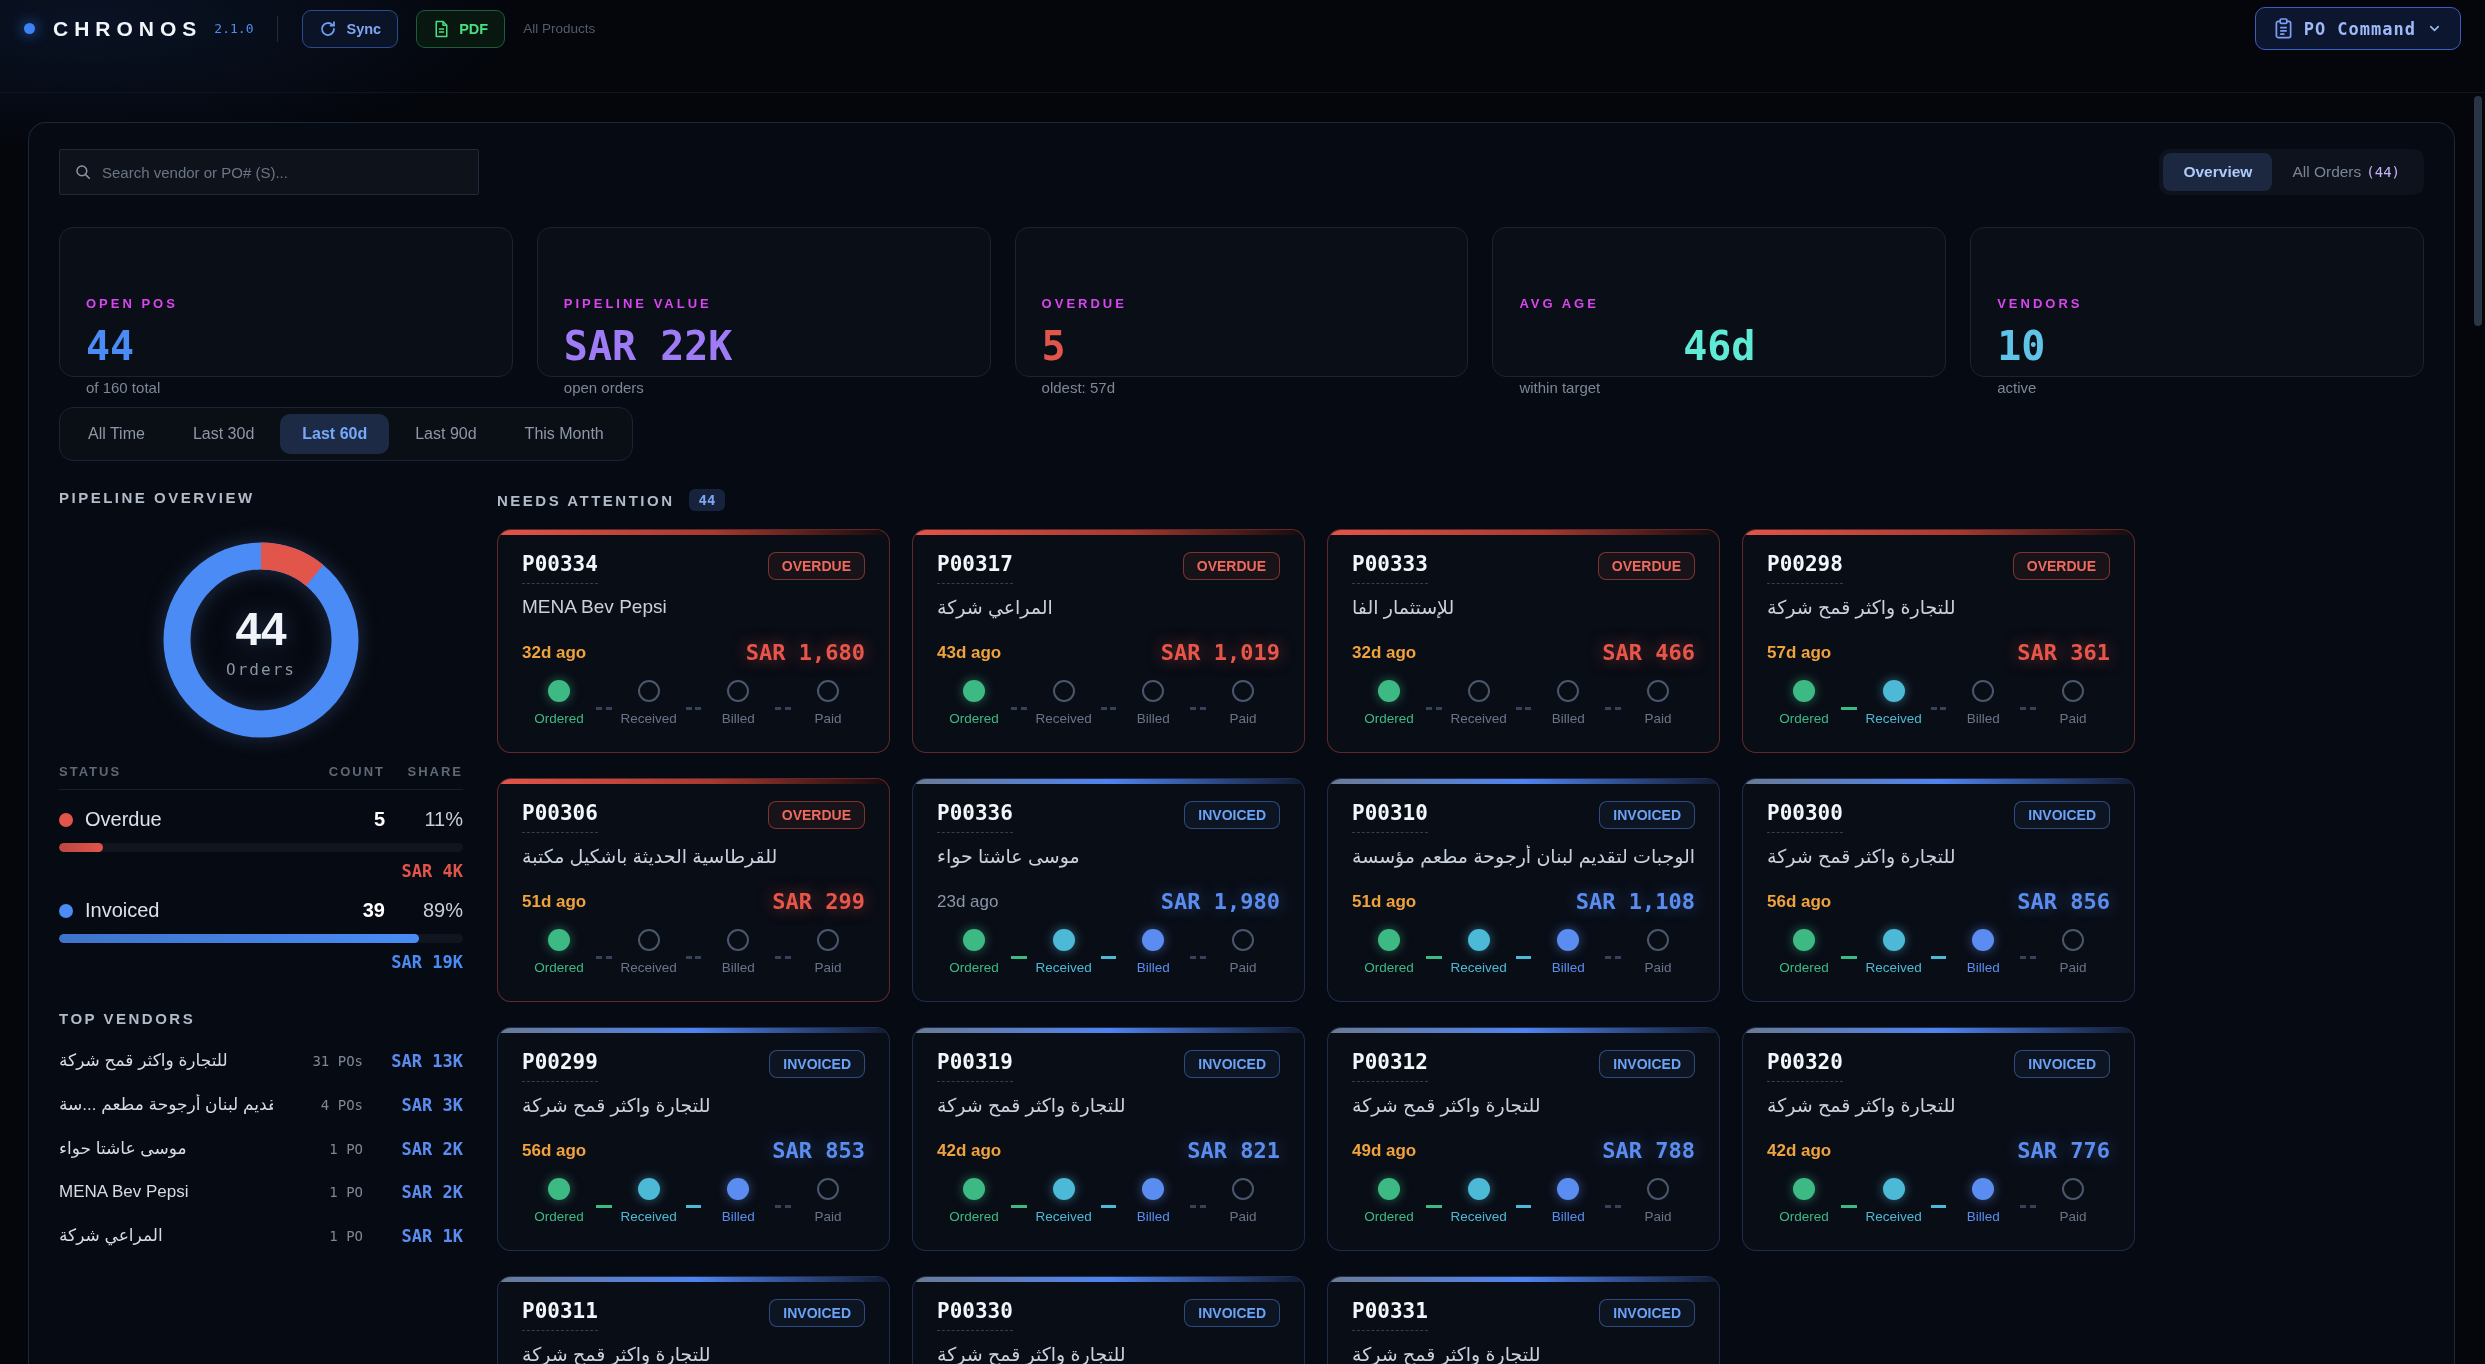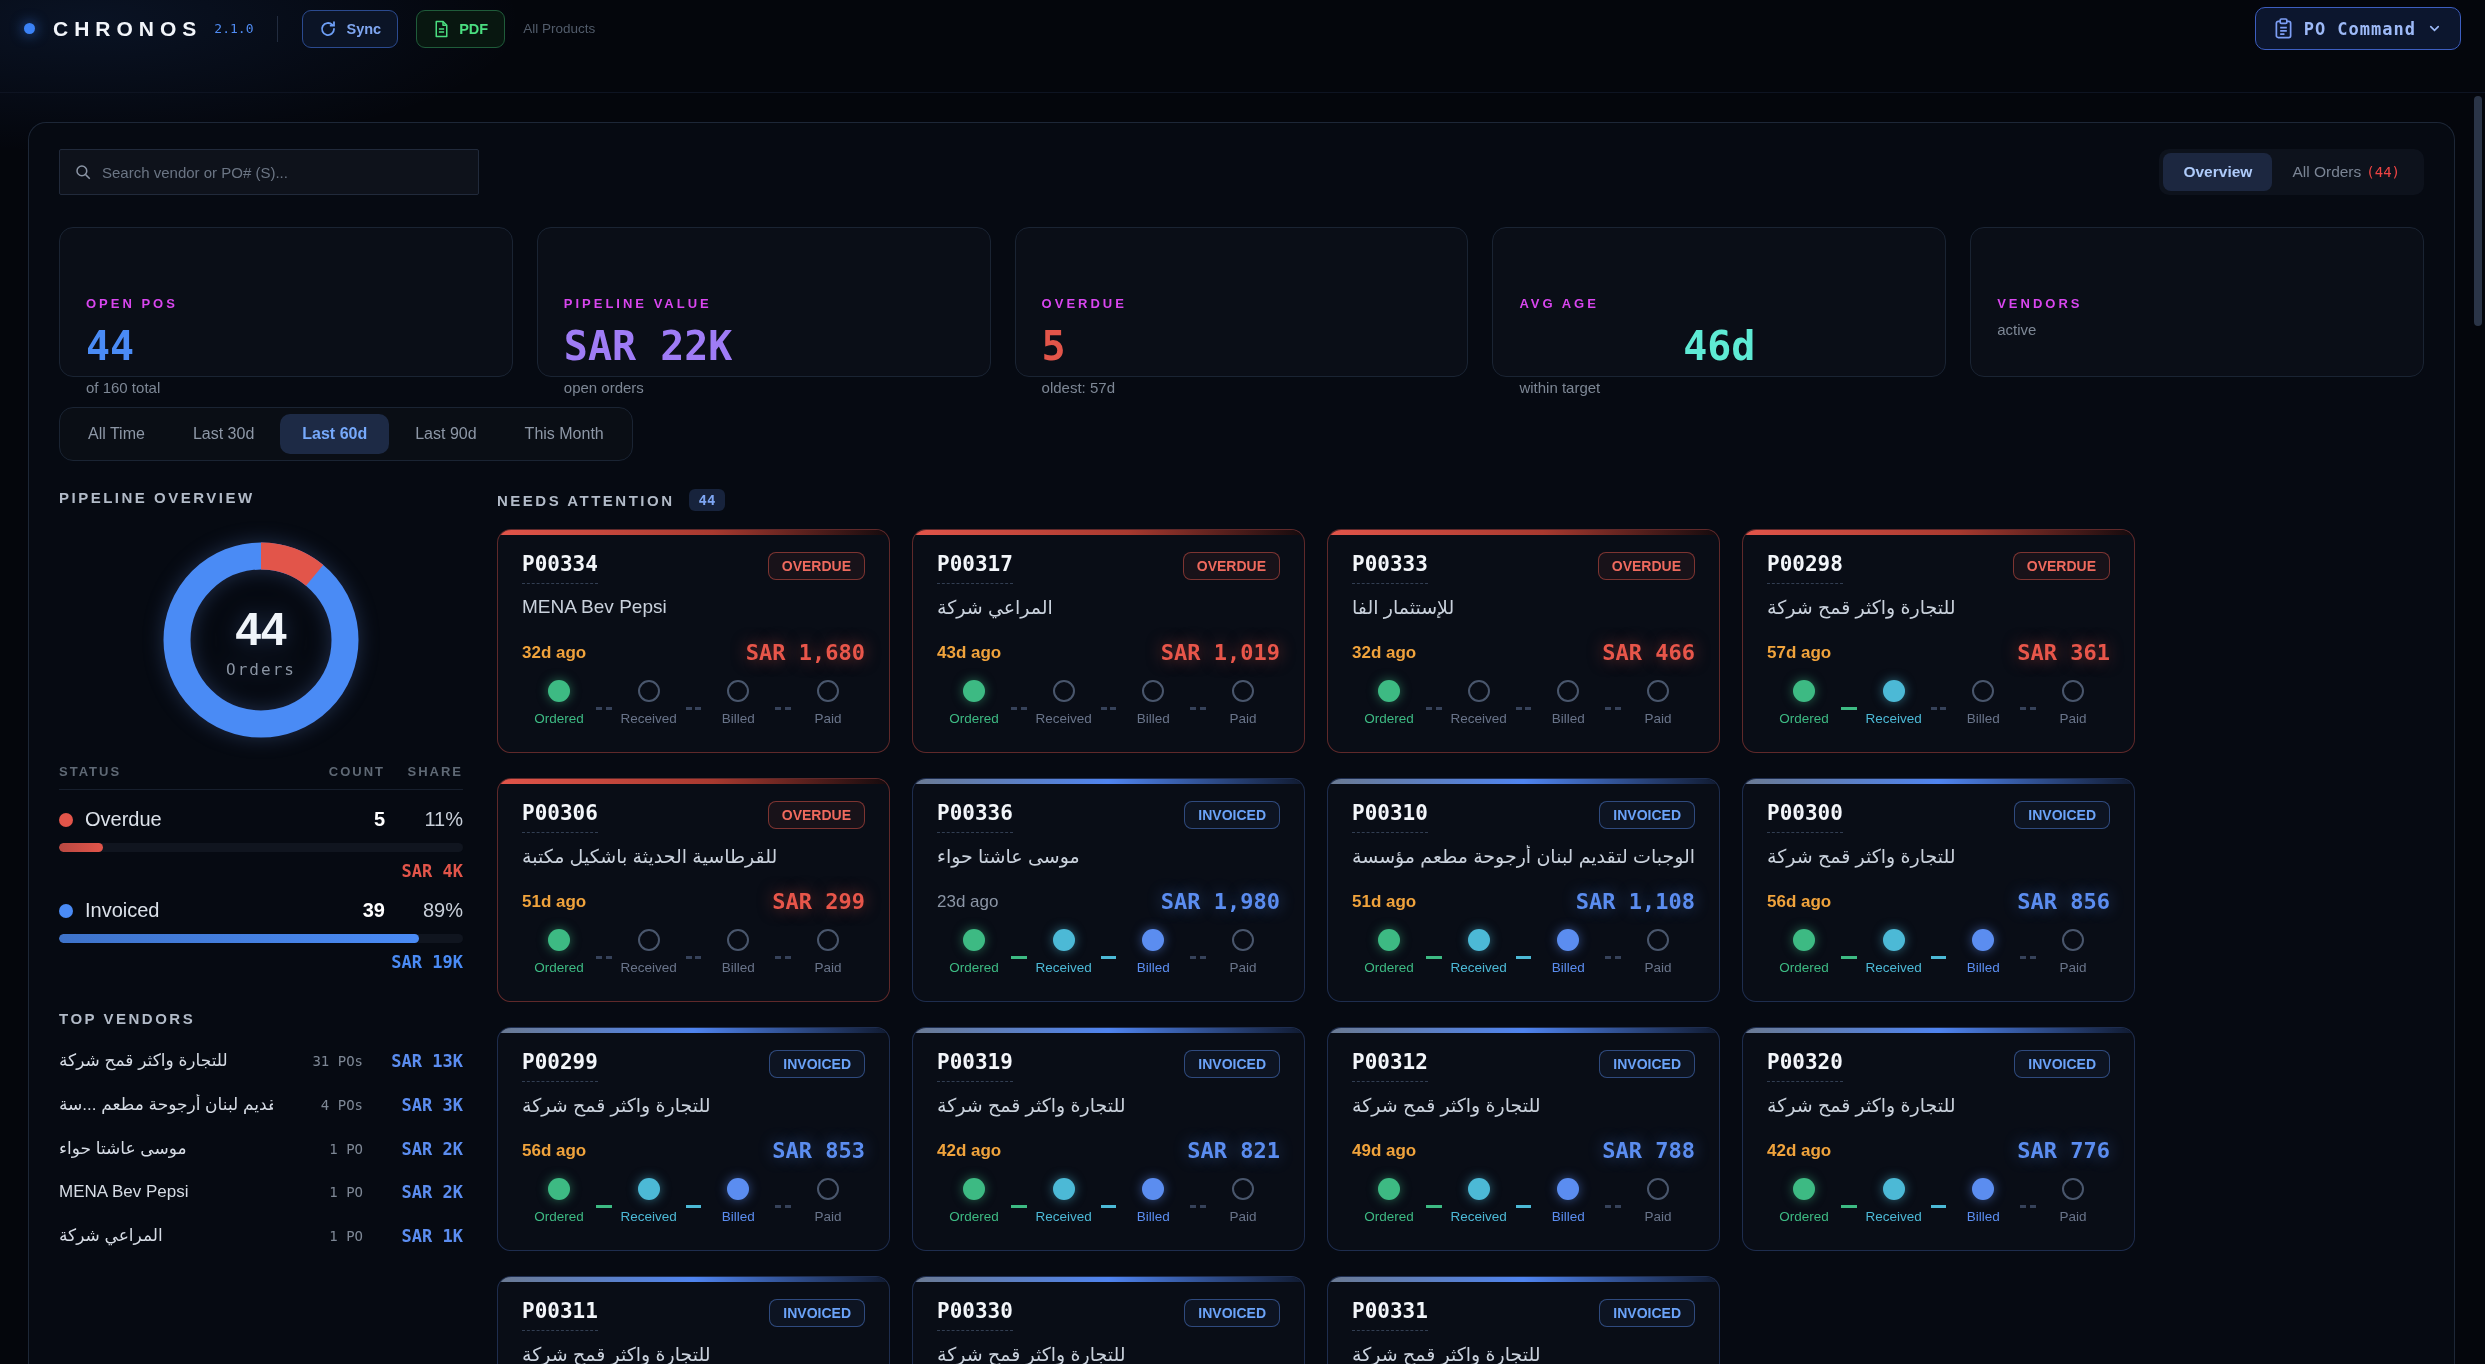--- a/index.html
+++ b/index.html
@@ -44,21 +44,21 @@
 
   .row-top { display:flex; align-items:center; justify-content:space-between; }
   .search { width:420px; height:46px; background:#0e121b; border:1px solid #212a3b;
     border-radius:2px; display:flex; align-items:center; padding:16px 14px; gap:10px; }
   .search input { flex:1; background:transparent; border:none; outline:none;
     color:#c7cfdb; font-size:15px; font-family:inherit; }
   .search input::placeholder { color:#6b7584; }
   .tabs { display:flex; background:#0d121c; border-radius:10px; padding:4px; }
   .tab { border:none; background:transparent; color:#7a8494; font-size:15.5px;
     padding:10px 20px; border-radius:8px; cursor:pointer; font-family:inherit; }
-  .tab .tcount { color:#ef4444; font-family:"DejaVu Sans Mono",monospace; font-size:14px; margin-left:5px; }
+  .tab .tcount { color:#c4b5fd; font-family:"DejaVu Sans Mono",monospace; font-size:14px; margin-left:5px; }
   .tab.active { background:#1c2740; color:#aecbfa; font-weight:bold; }
 
   
   .kpis { margin-top:32px; display:grid; grid-template-columns:repeat(5,1fr); gap:24px; }
   .kpi { background:#0a0e17; border:1px solid #1a2433; border-radius:14px; height:150px; padding:24px 26px; }
   .kpi-label { font-size:13px; font-weight:600; letter-spacing:3px; color:#d946ef;margin-top:44px; }
   .kpi-value { margin-top:12px; font-family:"DejaVu Sans Mono",monospace; font-size:40px; font-weight:bold; }
   .kpi-sub { margin-top:10px; font-size:15px; color:#7d8795; }
 
   
@@ -226,20 +226,21 @@
     <div class="kpi-value mono" style="color: rgb(226, 85, 74);">5</div>
     <div class="kpi-sub">oldest: 57d</div>
   </div>
         <div class="kpi">
     <div class="kpi-label">AVG AGE</div>
     <div class="kpi-value mono" style="color: #5eead4; text-align: center;">46d</div>
     <div class="kpi-sub">within target</div>
   </div>
         <div class="kpi">
     <div class="kpi-label">VENDORS</div>
+    <div class="kpi-value mono" style="color: rgb(95, 196, 232);">10</div>
     <div class="kpi-sub">active</div>
   </div>
       </div>
 
     <div>
       <div class="filters" id="filters">
           <button class="filter">All Time</button>
           <button class="filter">Last 30d</button>
           <button class="filter active">Last 60d</button>
           <button class="filter">Last 90d</button>

